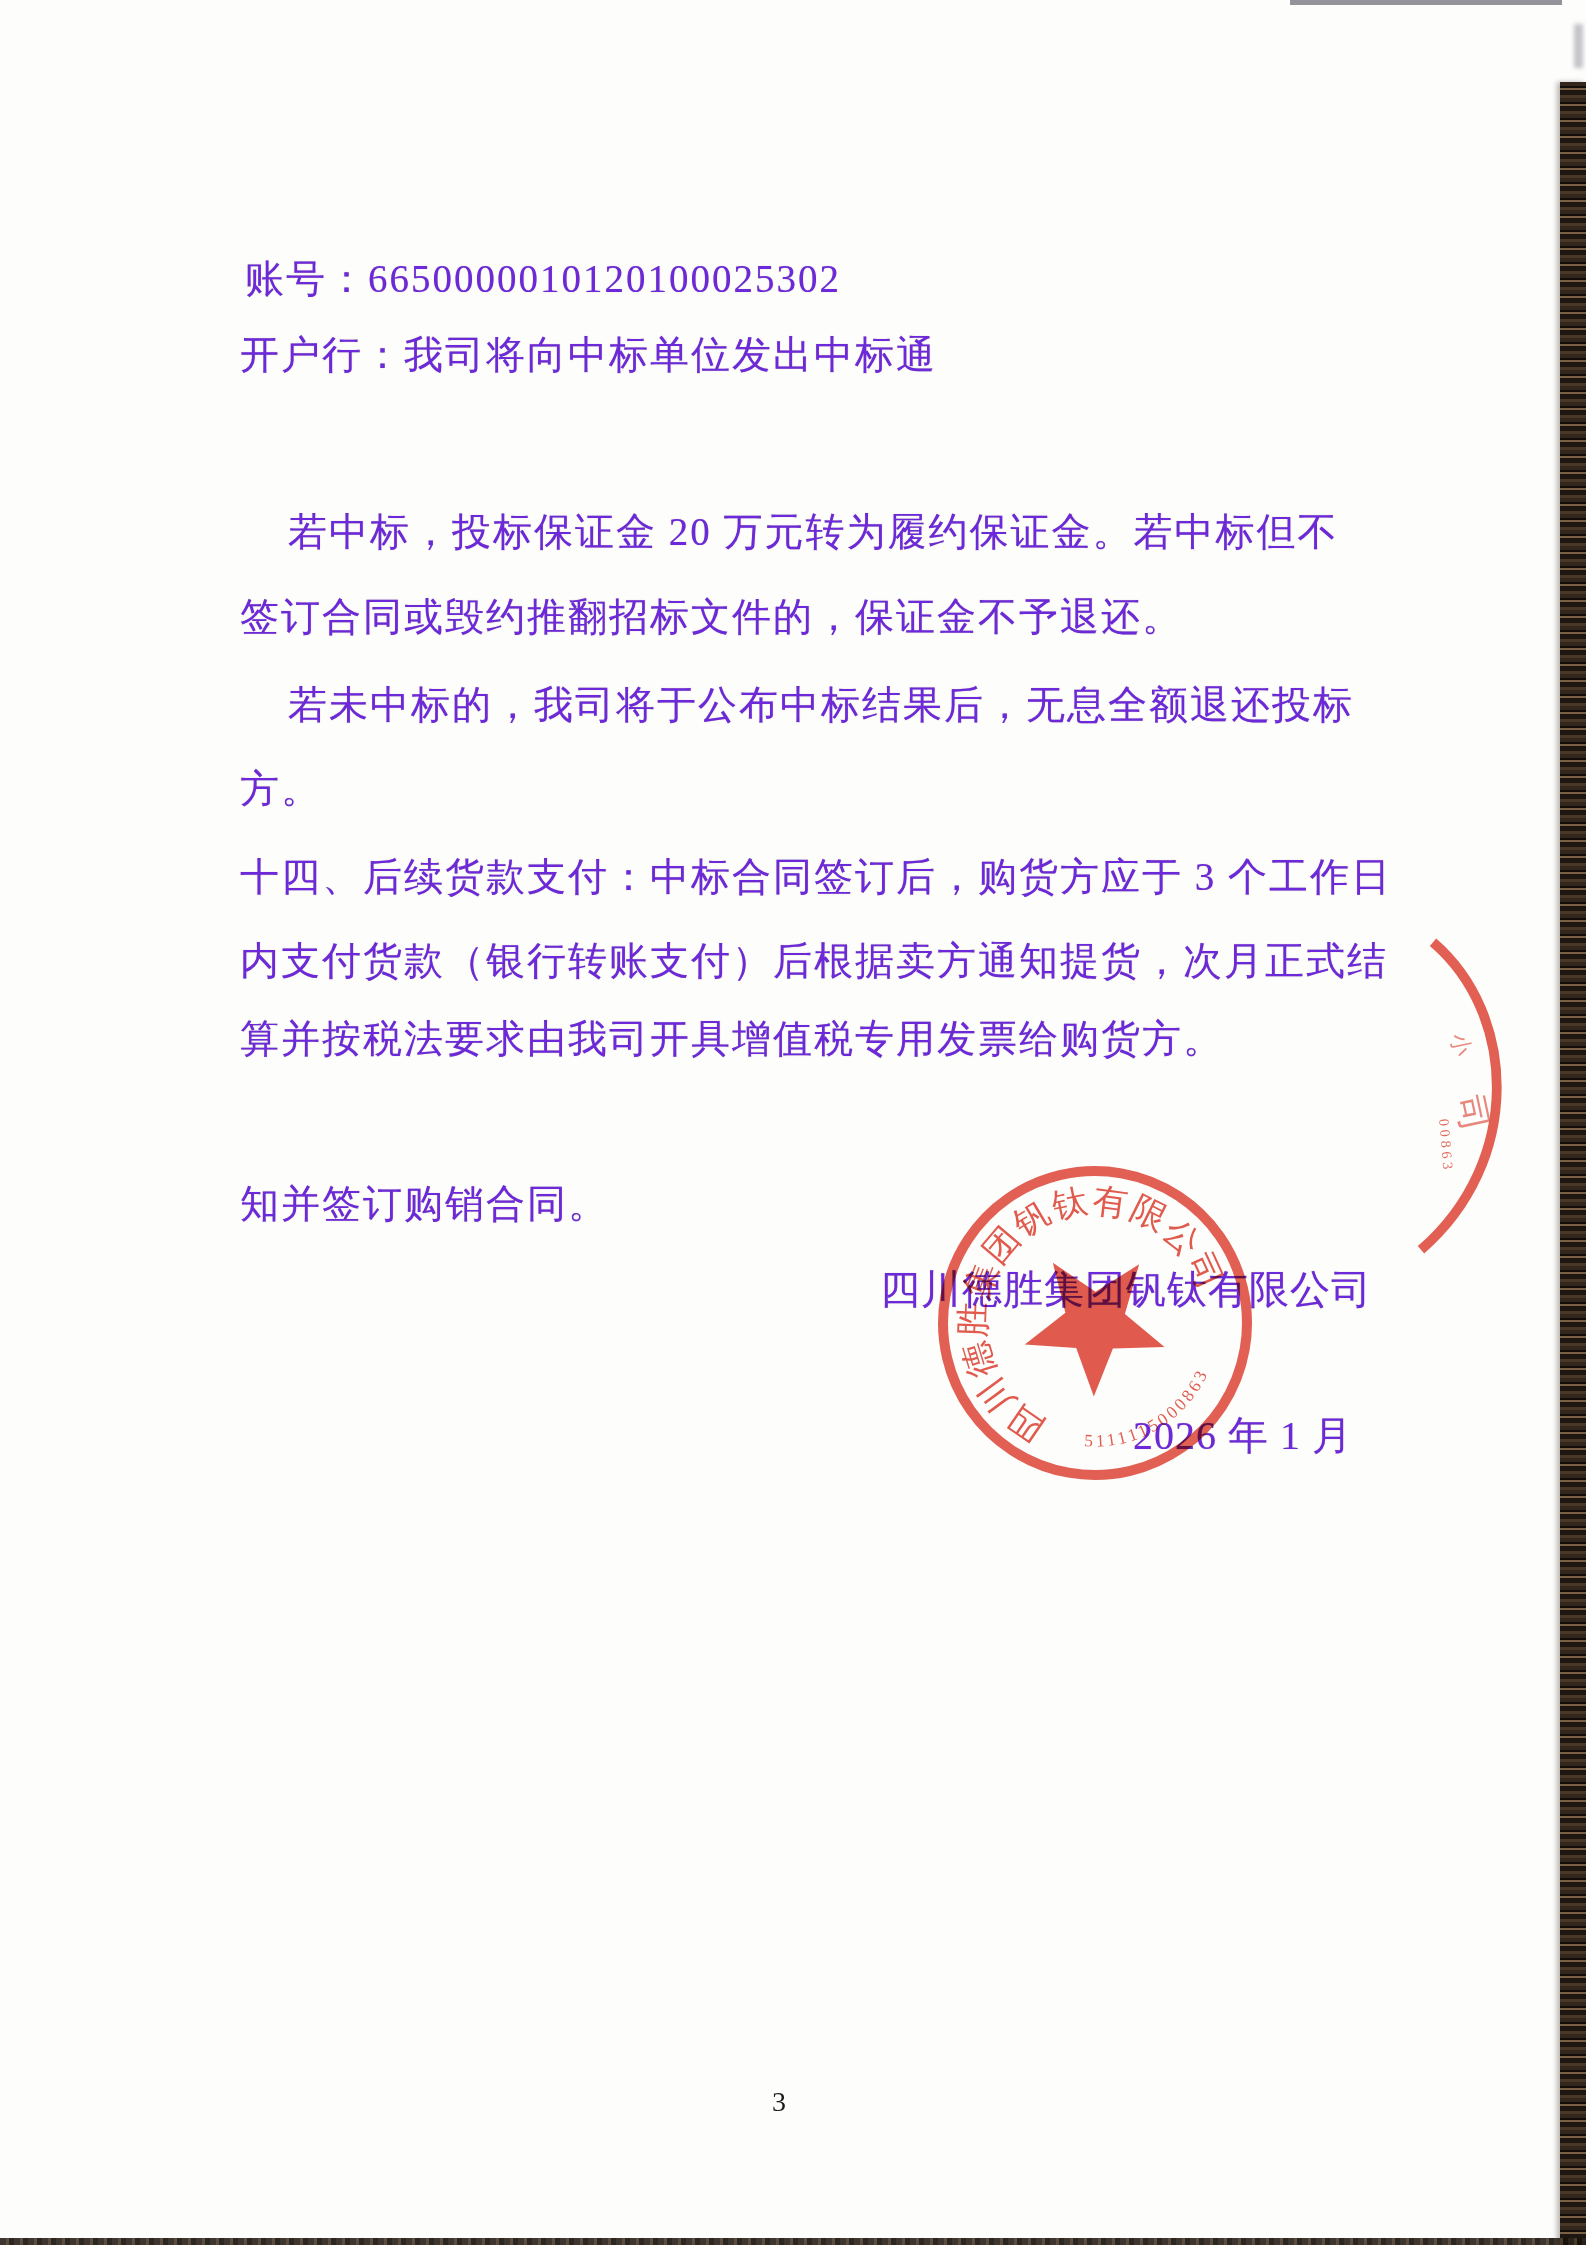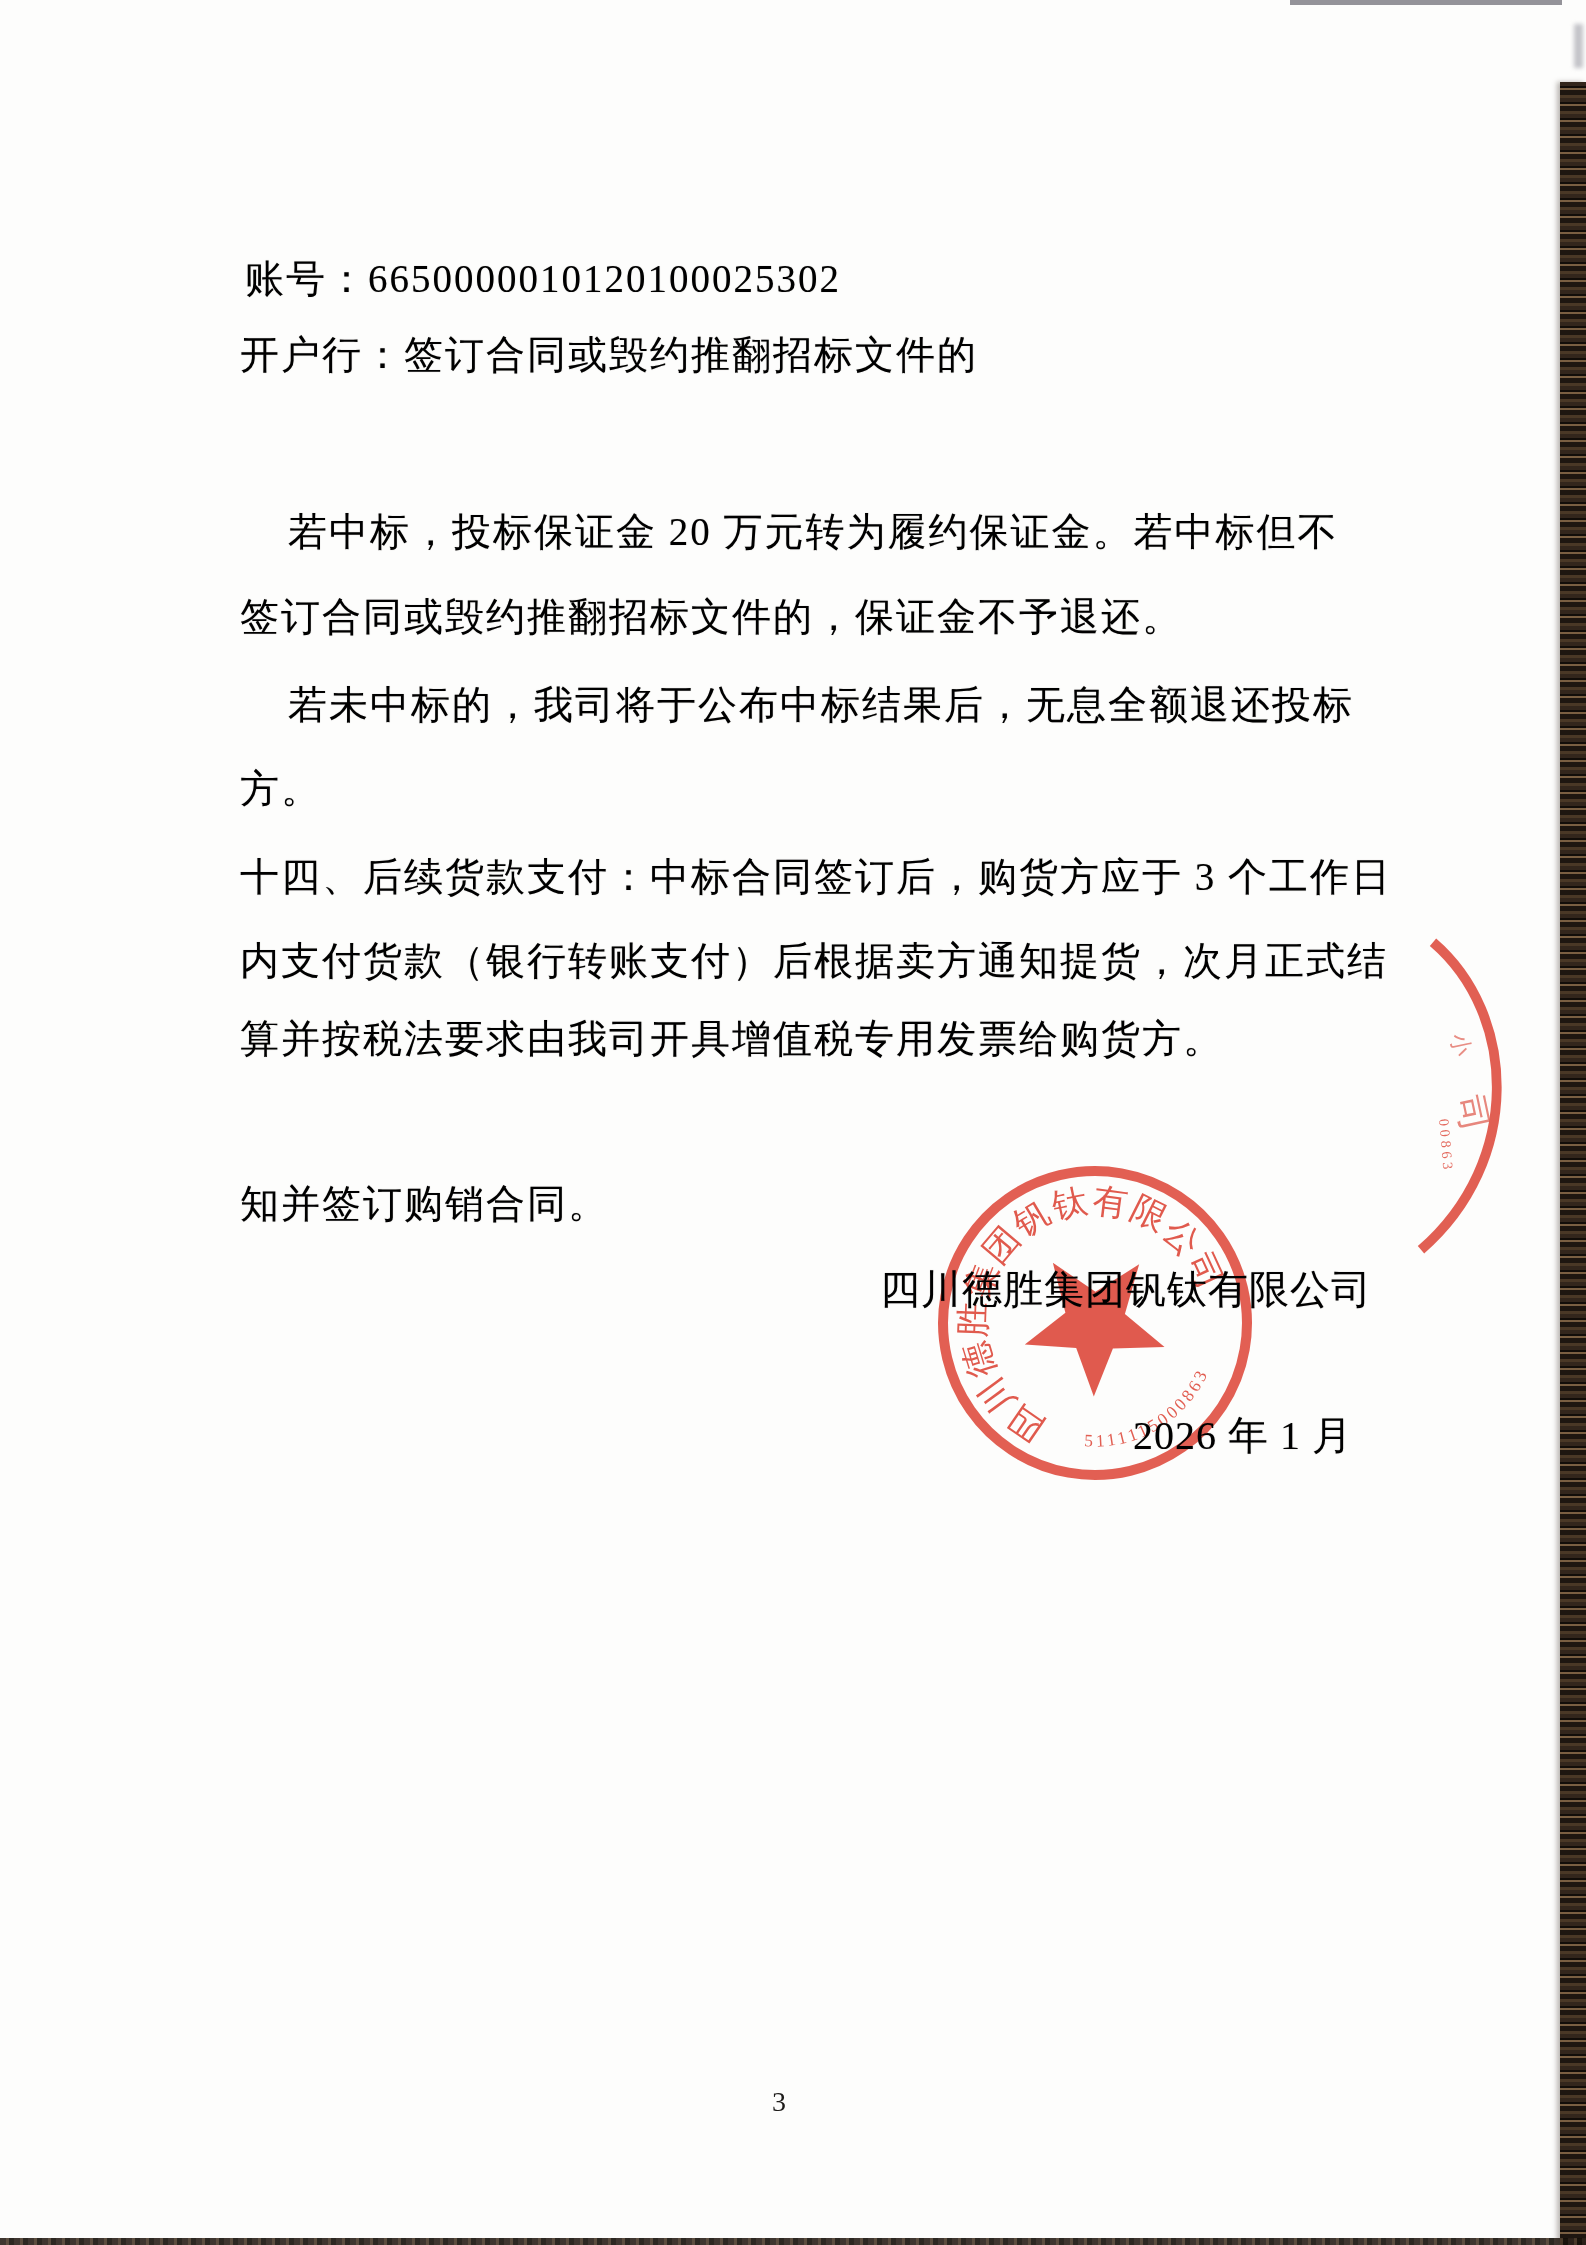--- a/index.html
+++ b/index.html
@@ -6,21 +6,21 @@
   body{
     width:1586px;height:2245px;position:relative;overflow:hidden;
     background:#fdfdfc;
     font-family:"Liberation Serif","DejaVu Serif",serif;
   }
   .page{position:absolute;inset:0;}
   .line{
     position:absolute;
     font-size:39px;
     letter-spacing:2px;
-    color:#000000;
+    color:#6d28d9;
     white-space:nowrap;
     text-shadow:0 0 1px rgba(40,35,30,.35);
   }
   .line b{font-weight:400;}
   .sig{font-size:40px;letter-spacing:1px;}
   .pagenum{
     position:absolute;left:772px;top:2086px;
     font-size:28px;color:#1d1b19;
   }
   
@@ -54,21 +54,21 @@
     position:absolute;left:1574px;top:24px;width:9px;height:44px;
     background:#8a8a96;opacity:.5;filter:blur(2px);
   }
 </style>
 </head>
 <body>
 
 <div class="page">
 
   <div class="line" style="left:245px;top:252px">账号：6650000010120100025302</div>
-  <div class="line" style="left:240px;top:328px">开户行：签订合同或毁约推翻招标文件的</div>
+  <div class="line" style="left:240px;top:328px">开户行：我司将向中标单位发出中标通</div>
 
   <div class="line" style="left:288px;top:505px">若中标，投标保证金 20 万元转为履约保证金。若中标但不</div>
   <div class="line" style="left:240px;top:590px">签订合同或毁约推翻招标文件的，保证金不予退还。</div>
 
   <div class="line" style="left:288px;top:678px">若未中标的，我司将于公布中标结果后，无息全额退还投标</div>
   <div class="line" style="left:240px;top:762px">方。</div>
 
   <div class="line" style="left:240px;top:850px">
     <b>十四、后续货款支付：</b><span>中标合同签订后，购货方应于 3 个工作日</span>
   </div>

